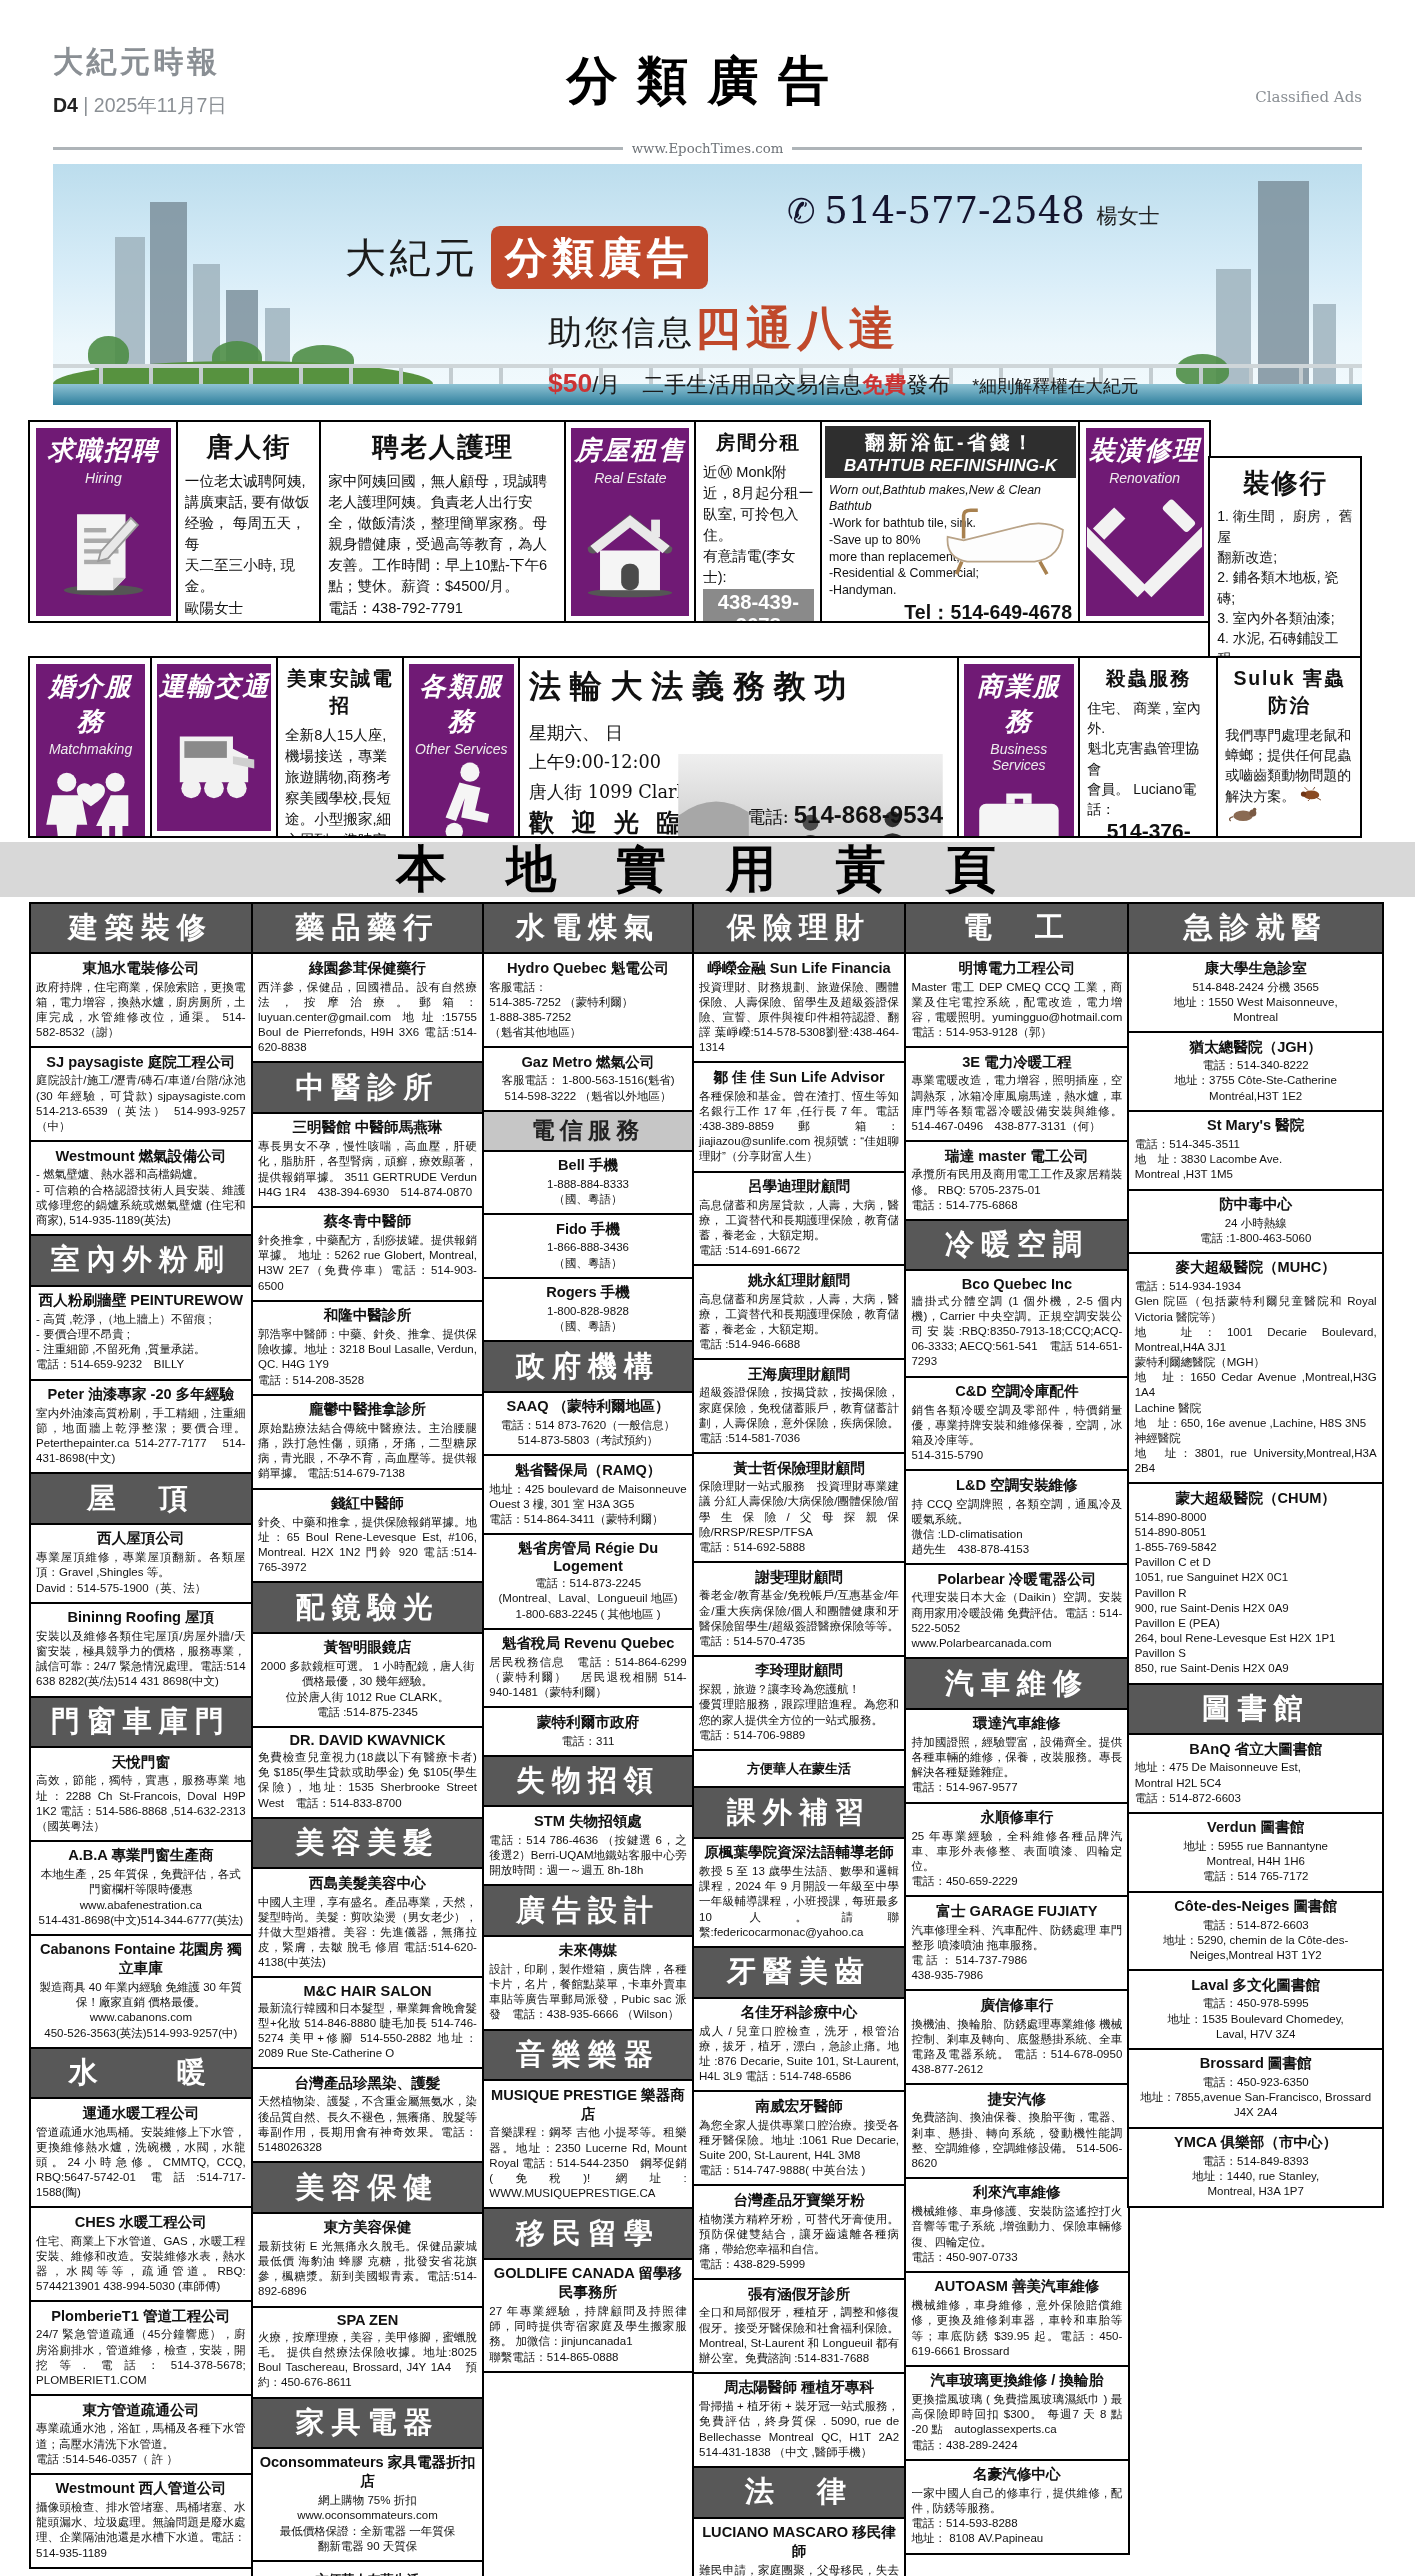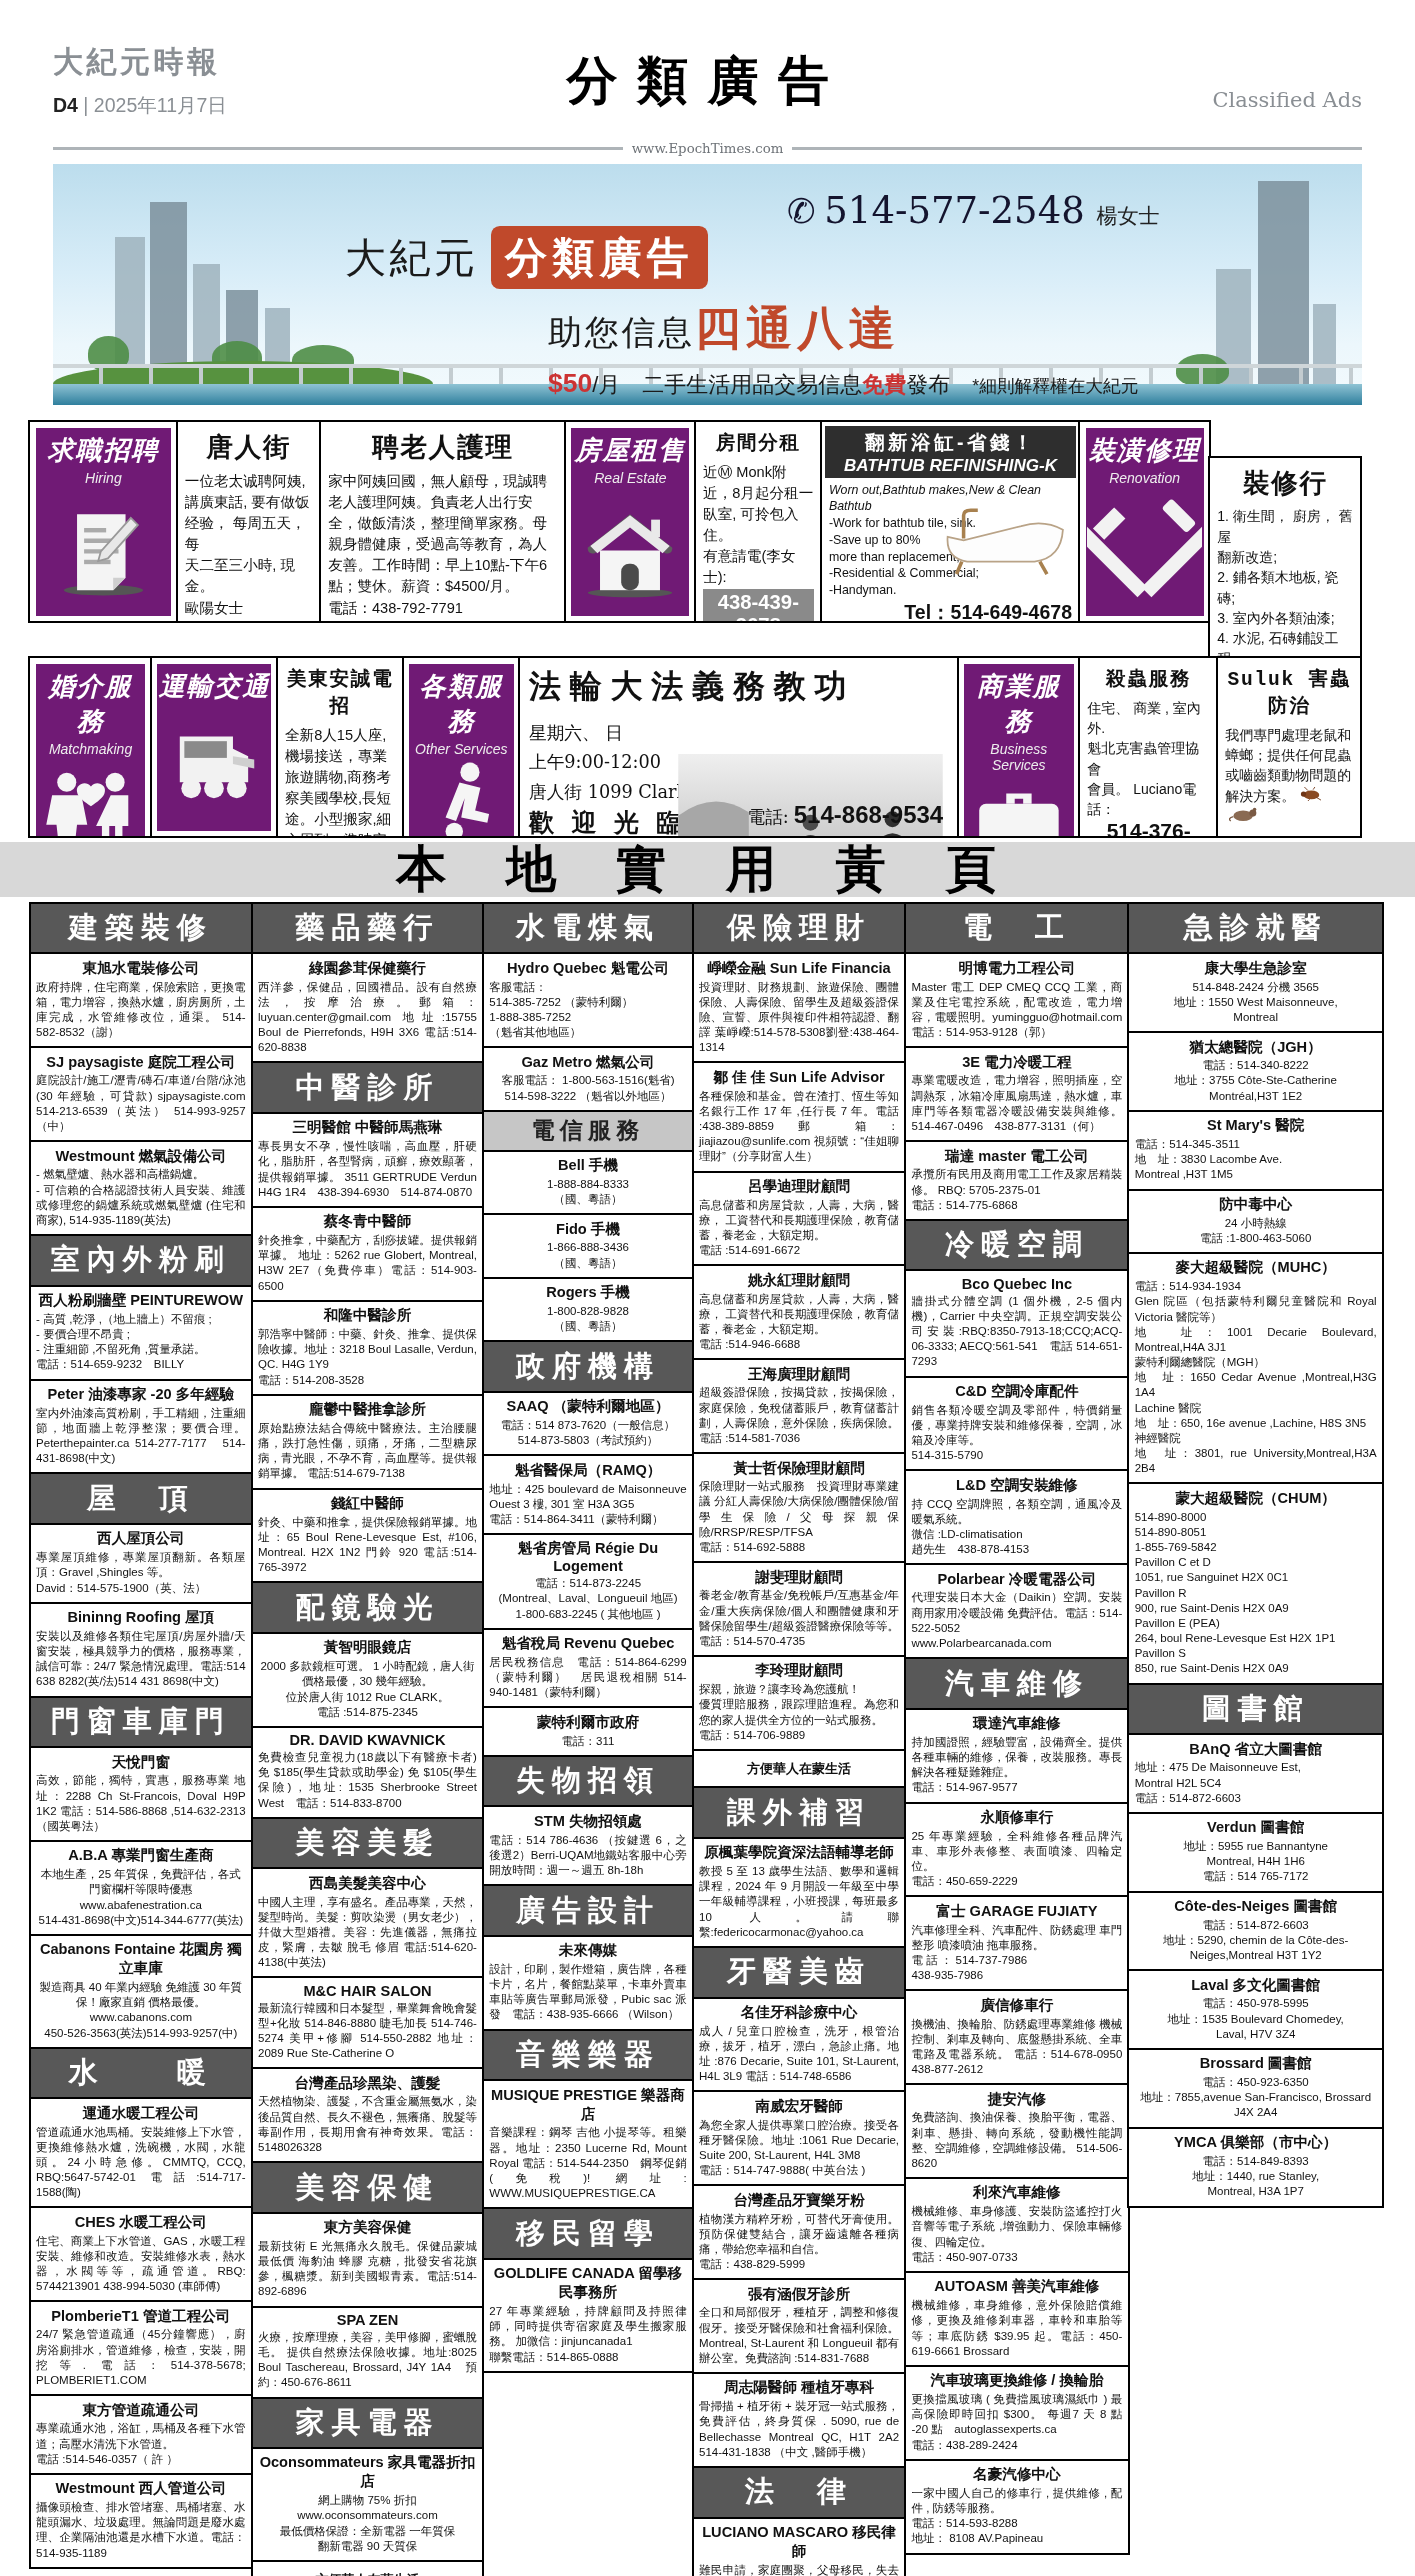--- a/index.html
+++ b/index.html
@@ -6,21 +6,21 @@
   .page{position:relative;width:1415px;height:2576px;background:#fff;overflow:hidden;
         font-family:"Liberation Sans",sans-serif;color:#111;}
   
   .masthead{position:absolute;top:42px;left:53px;right:53px;height:106px;}
   .logo{font-family:"DejaVu Serif",serif;font-weight:bold;font-size:30px;color:#8a8f94;letter-spacing:3.5px;}
   .pageline{margin-top:8.8px;font-size:19.5px;color:#222;}
   .pageline .pg{font-weight:bold;}
   .pageline .sep,.pageline .dt{color:#8a8f94;}
   .center-title{position:absolute;top:5.3px;left:0;right:0;text-align:center;
                 font-size:51px;font-weight:bold;letter-spacing:19.5px;color:#000;}
-  .right-label{position:absolute;right:0;top:46px;font-family:"DejaVu Serif",serif;font-size:21px;color:#8a8f94;}
+  .right-label{position:absolute;right:0;top:46px;font-family:"DejaVu Serif",serif;font-size:15px;color:#8a8f94;}
   .rule{position:absolute;top:99px;left:0;right:0;display:flex;align-items:center;}
   .rule .bar{flex:1;height:3.5px;background:#aeb4b8;}
   .rule .site{padding:0 8.8px;font-family:"DejaVu Serif",serif;font-size:13.3px;color:#6d7277;}
   
   .banner{position:absolute;top:164px;left:53px;right:53px;height:241px;overflow:hidden;
           background:linear-gradient(180deg,#bcdded 0%,#d8edf8 45%,#ecf7fc 75%,#f3fafd 100%);}
   .bld{position:absolute;background:#9fb3bd;opacity:.85;}
   .bld.dark{background:#7d919c;}
   .tree{position:absolute;background:#4e8d46;border-radius:50% 50% 40% 40%;opacity:.9;}
   .ground{position:absolute;left:0;bottom:21px;width:380px;height:23px;background:#57923f;border-radius:50% 50% 0 0/100% 100% 0 0;}
@@ -47,21 +47,21 @@
   .cell{border:2.7px solid #000;margin:-2.7px 0 0 -2.7px;background:#fff;box-sizing:border-box;
         display:flex;flex-direction:column;overflow:hidden;}
   .row1 .cell{height:203px;}
   .row2 .cell{height:182px;}
   .cat{flex:1;margin:5.3px;background:#701a75;color:#fff;display:flex;flex-direction:column;
        align-items:center;text-align:center;padding-top:5.3px;font-style:italic;}
   .cat .t{font-size:26px;font-weight:bold;letter-spacing:1.8px;}
   .cat .s{font-size:14px;margin-top:1.8px;color:#eee;}
   .cat .ic{flex:1;display:flex;align-items:center;justify-content:center;width:100%;}
   .adbox{padding:5.3px 7px;display:flex;flex-direction:column;height:100%;box-sizing:border-box;}
-  .adbox .t{text-align:center;font-weight:bold;font-size:26.5px;letter-spacing:1.8px;margin:1.8px 0 5.3px;font-family:Liberation Mono, monospace;}
+  .adbox .t{text-align:center;font-weight:bold;font-size:26.5px;letter-spacing:1.8px;margin:1.8px 0 5.3px;}
   .adbox .t.small{font-size:19.5px;}
   .adbox .b{font-size:14.6px;line-height:1.45;white-space:pre-line;}
   .adbox .phone{text-align:center;font-weight:bold;font-size:21px;margin-top:auto;}
   .adbox .phone.band{background:#8a8a8a;color:#fff;padding:2.7px 0;font-size:20.3px;}
   .bath-head{background:#2e2e2e;color:#fff;text-align:center;padding:2.7px 1.8px;margin:-1.8px -3.5px 3.5px;}
   .bath-head .cn{font-size:19.5px;font-weight:bold;letter-spacing:3.5px;}
   .bath-head .en{font-size:17px;font-style:italic;font-weight:bold;}
   .bath-body{font-size:12.4px;line-height:1.35;white-space:pre-line;}
   .bath-body .lead{font-style:italic;}
   .bath-tel{font-weight:bold;font-size:19.5px;text-align:right;margin-top:auto;}

